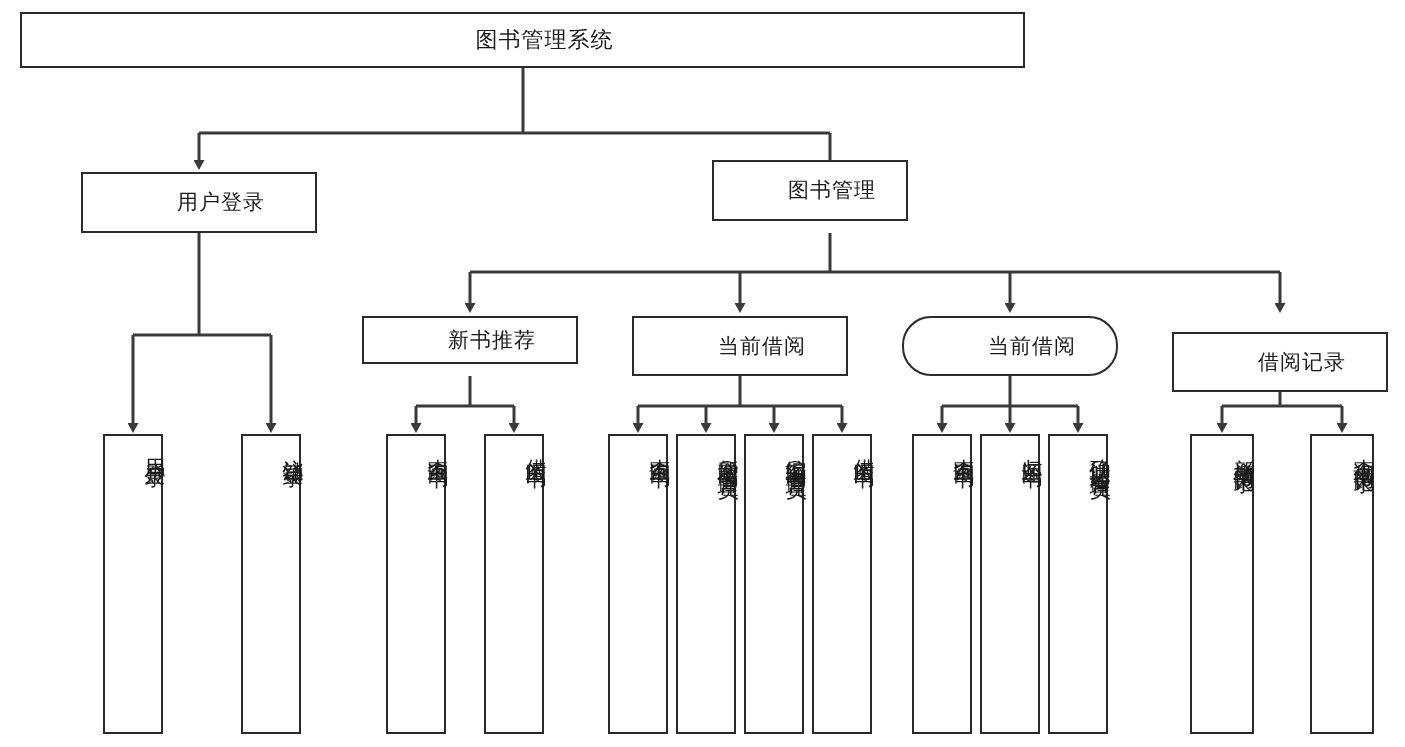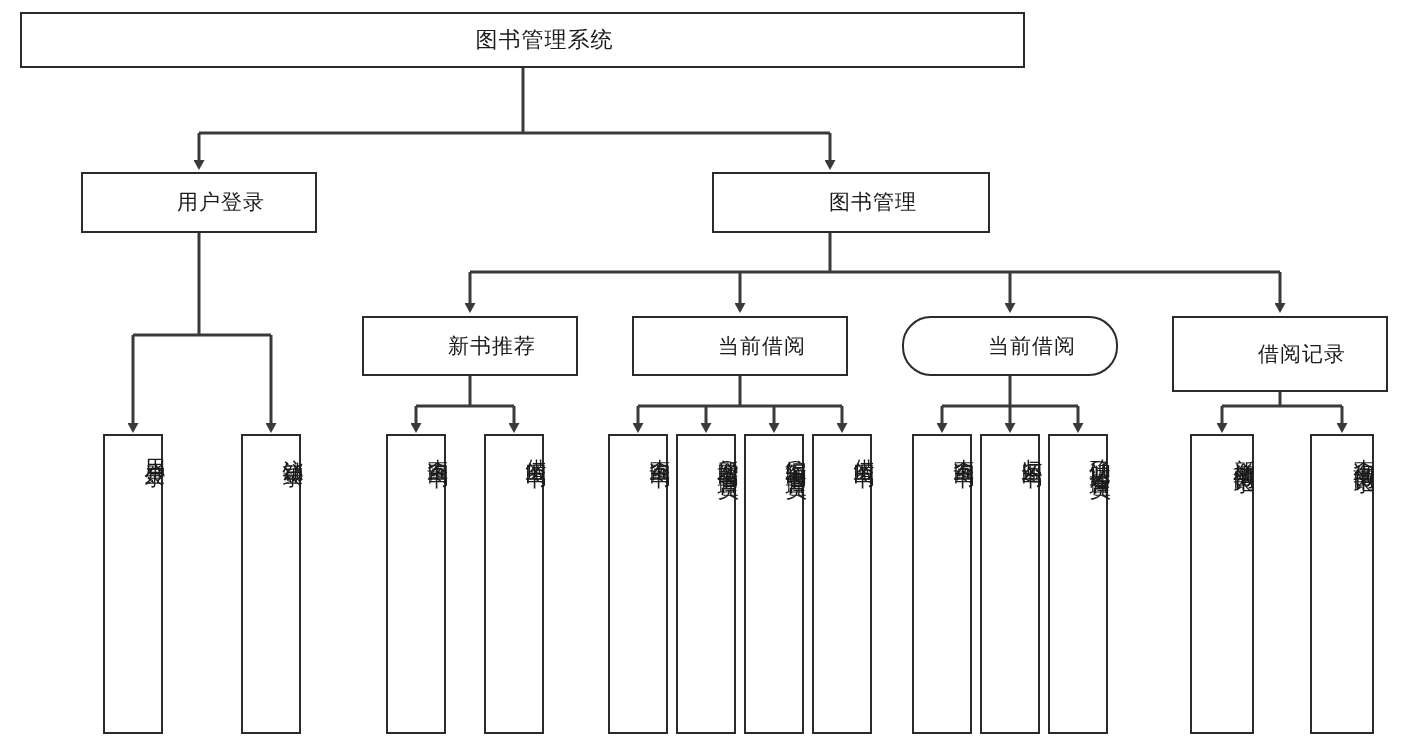--- a/index.html
+++ b/index.html
@@ -123,34 +123,34 @@
     </g>
   </svg>
 
   <div class="node horiz" id="title-node" style="left:20px; top:12px; width:1005px; height:56px;">
     <span class="label">图书管理系统</span>
   </div>
 
   <div class="node horiz" style="left:81px; top:172px; width:236px; height:61px;">
     <span class="label">用户登录</span>
   </div>
-  <div class="node horiz" style="left:712px; top:172px; width:278px; height:61px;">
+  <div class="node horiz" style="left:712px; top:160px; width:196px; height:61px;">
     <span class="label">图书管理</span>
   </div>
 
-  <div class="node horiz" style="left:362px; top:316px; width:216px; height:60px;">
+  <div class="node horiz" style="left:362px; top:316px; width:216px; height:48px;">
     <span class="label">新书推荐</span>
   </div>
   <div class="node horiz" style="left:632px; top:316px; width:216px; height:60px;">
     <span class="label">当前借阅</span>
   </div>
   <div class="node horiz" style="left:902px; top:316px; width:216px; height:60px;border-radius:29px;">
     <span class="label">当前借阅</span>
   </div>
-  <div class="node horiz" style="left:1172px; top:316px; width:216px; height:76px;">
+  <div class="node horiz" style="left:1172px; top:332px; width:216px; height:60px;">
     <span class="label">借阅记录</span>
   </div>
 
   <div class="node vert" style="left:103px; top:434px; width:60px; height:300px;">
     <span class="label">用户登录</span>
   </div>
   <div class="node vert" style="left:241px; top:434px; width:60px; height:300px;">
     <span class="label">注销登录</span>
   </div>
 

